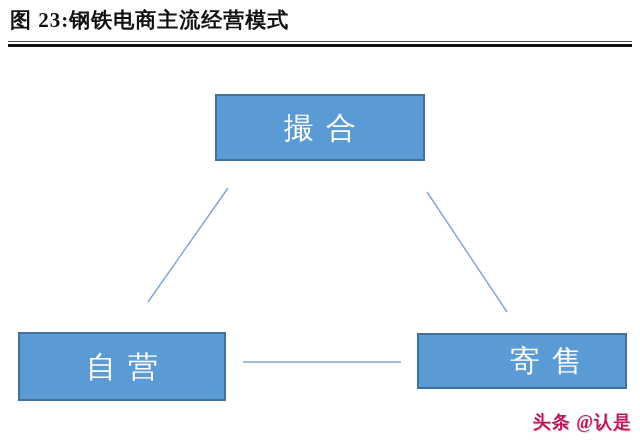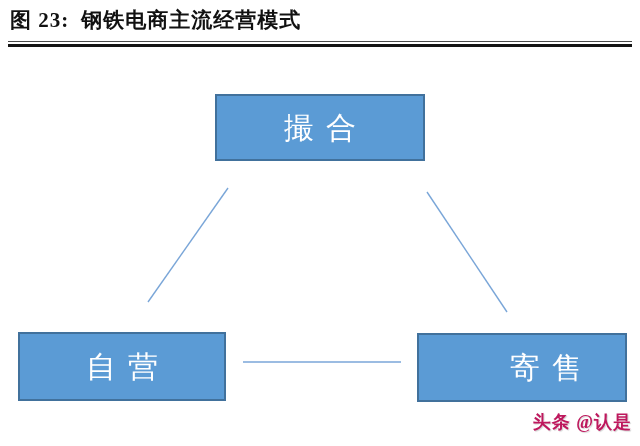--- a/index.html
+++ b/index.html
@@ -17,21 +17,21 @@
     position: absolute;
     left: 10px;
     top: 6px;
     width: 620px;
     color: #111111;
     font-size: 21px;
     font-weight: 700;
     letter-spacing: 1px;
     white-space: nowrap;
   }
-  #figure-header .fig-label { margin-right: 12px; }
+  #figure-header .fig-label { }
   .rule-thin {
     position: absolute;
     left: 8px;
     top: 41px;
     width: 624px;
     height: 0;
     border-top: 1px solid #4a4a4a;
   }
   .rule-thick {
     position: absolute;
@@ -55,21 +55,21 @@
   .node-label {
     color: #ffffff;
     font-size: 30px;
     letter-spacing: 12px;
     text-indent: 12px;
     line-height: 1;
     white-space: nowrap;
   }
   #node-top          { left: 215px; top:  94px; width: 210px; height: 67px; }
   #node-bottom-left  { left:  18px; top: 332px; width: 208px; height: 69px; }
-  #node-bottom-right { left: 417px; top: 333px; width: 210px; height: 69px; padding-left: 48px; }
+  #node-bottom-right { left: 417px; top: 333px; width: 210px; height: 56px; padding-left: 48px; }
 
   
   #connector-layer {
     position: absolute;
     left: 0; top: 0;
     width: 640px; height: 446px;
     pointer-events: none;
   }
   #connector-layer line {
     stroke: #7aa6d8;

